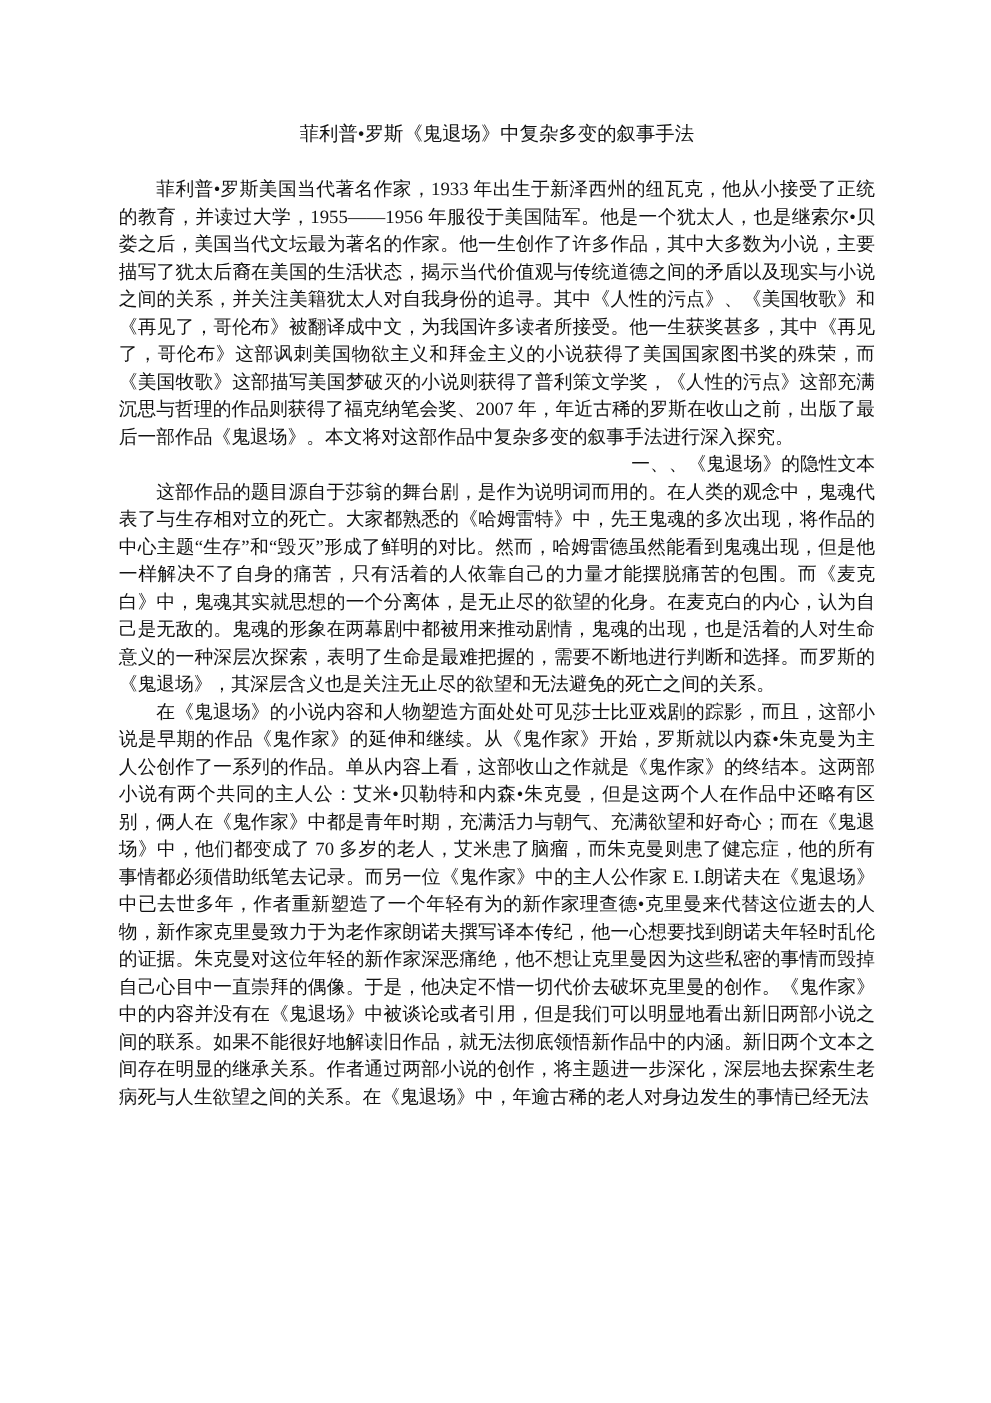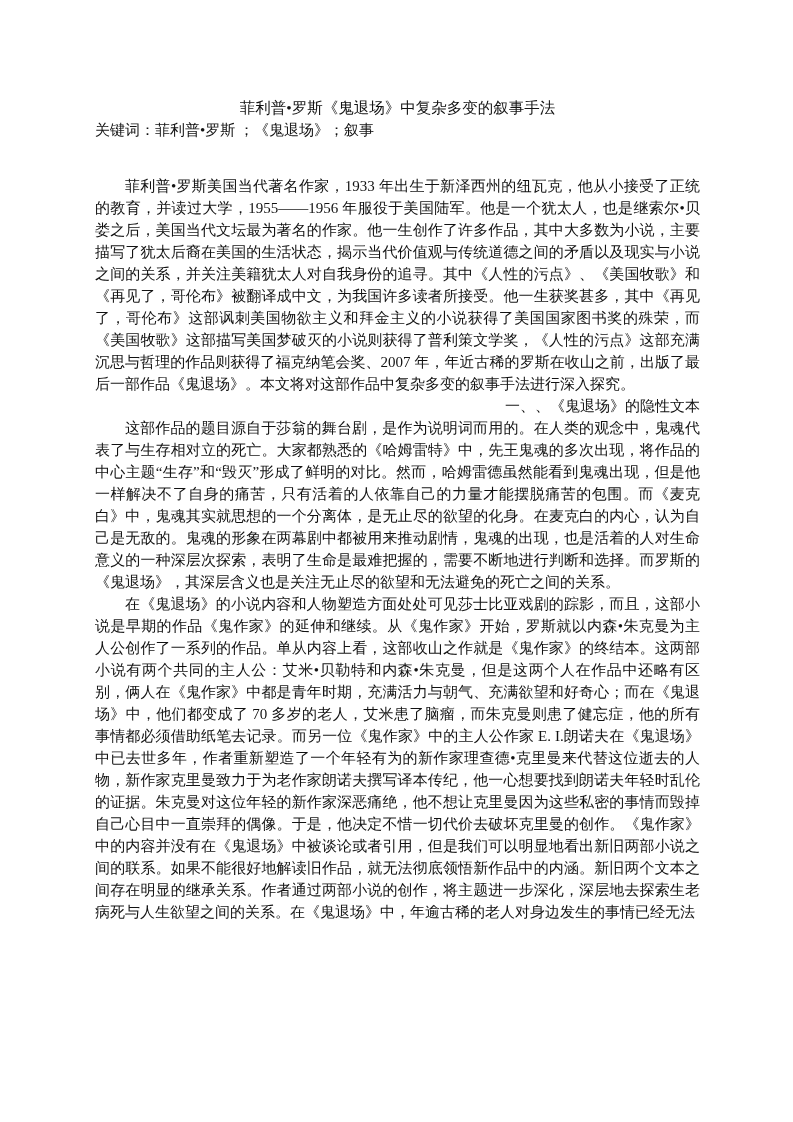--- a/index.html
+++ b/index.html
@@ -36,38 +36,37 @@
     margin: 0;
     white-space: nowrap;
   }
   .doc .abstract {
     margin-top: 22px;
   }
   .doc .keywords {
     text-align: left;
   }
   .doc .author-intro {
-    margin-top: 34px;
+    margin-top: 22px;
   }
   .doc .indent {
     text-indent: 2em;
   }
   .doc .section-heading {
     text-align: right;
   }
 </style>
 </head>
 <body>
 
 <div class="page">
   <div class="doc">
     <p class="doc-title">菲利普•罗斯《鬼退场》中复杂多变的叙事手法</p>
 
 
-    <p class="keywords">关键词：菲利普•罗斯 ；《鬼退场》；叙事</p>
 
     <p class="author-intro indent">菲利普•罗斯美国当代著名作家，1933 年出生于新泽西州的纽瓦克，他从小接受了正统的教育，并读过大学，1955——1956 年服役于美国陆军。他是一个犹太人，也是继索尔•贝娄之后，美国当代文坛最为著名的作家。他一生创作了许多作品，其中大多数为小说，主要描写了犹太后裔在美国的生活状态，揭示当代价值观与传统道德之间的矛盾以及现实与小说之间的关系，并关注美籍犹太人对自我身份的追寻。其中《人性的污点》、《美国牧歌》和《再见了，哥伦布》被翻译成中文，为我国许多读者所接受。他一生获奖甚多，其中《再见了，哥伦布》这部讽刺美国物欲主义和拜金主义的小说获得了美国国家图书奖的殊荣，而《美国牧歌》这部描写美国梦破灭的小说则获得了普利策文学奖，《人性的污点》这部充满沉思与哲理的作品则获得了福克纳笔会奖、2007 年，年近古稀的罗斯在收山之前，出版了最后一部作品《鬼退场》。本文将对这部作品中复杂多变的叙事手法进行深入探究。</p>
 
     <p class="section-heading">一、、《鬼退场》的隐性文本</p>
 
     <p class="indent">这部作品的题目源自于莎翁的舞台剧，是作为说明词而用的。在人类的观念中，鬼魂代表了与生存相对立的死亡。大家都熟悉的《哈姆雷特》中，先王鬼魂的多次出现，将作品的中心主题“生存”和“毁灭”形成了鲜明的对比。然而，哈姆雷德虽然能看到鬼魂出现，但是他一样解决不了自身的痛苦，只有活着的人依靠自己的力量才能摆脱痛苦的包围。而《麦克白》中，鬼魂其实就思想的一个分离体，是无止尽的欲望的化身。在麦克白的内心，认为自己是无敌的。鬼魂的形象在两幕剧中都被用来推动剧情，鬼魂的出现，也是活着的人对生命意义的一种深层次探索，表明了生命是最难把握的，需要不断地进行判断和选择。而罗斯的《鬼退场》，其深层含义也是关注无止尽的欲望和无法避免的死亡之间的关系。</p>
 
     <p class="indent">在《鬼退场》的小说内容和人物塑造方面处处可见莎士比亚戏剧的踪影，而且，这部小说是早期的作品《鬼作家》的延伸和继续。从《鬼作家》开始，罗斯就以内森•朱克曼为主人公创作了一系列的作品。单从内容上看，这部收山之作就是《鬼作家》的终结本。这两部小说有两个共同的主人公：艾米•贝勒特和内森•朱克曼，但是这两个人在作品中还略有区别，俩人在《鬼作家》中都是青年时期，充满活力与朝气、充满欲望和好奇心；而在《鬼退场》中，他们都变成了 70 多岁的老人，艾米患了脑瘤，而朱克曼则患了健忘症，他的所有事情都必须借助纸笔去记录。而另一位《鬼作家》中的主人公作家 E. I.朗诺夫在《鬼退场》中已去世多年，作者重新塑造了一个年轻有为的新作家理查德•克里曼来代替这位逝去的人物，新作家克里曼致力于为老作家朗诺夫撰写译本传纪，他一心想要找到朗诺夫年轻时乱伦的证据。朱克曼对这位年轻的新作家深恶痛绝，他不想让克里曼因为这些私密的事情而毁掉自己心目中一直崇拜的偶像。于是，他决定不惜一切代价去破坏克里曼的创作。《鬼作家》中的内容并没有在《鬼退场》中被谈论或者引用，但是我们可以明显地看出新旧两部小说之间的联系。如果不能很好地解读旧作品，就无法彻底领悟新作品中的内涵。新旧两个文本之间存在明显的继承关系。作者通过两部小说的创作，将主题进一步深化，深层地去探索生老病死与人生欲望之间的关系。在《鬼退场》中，年逾古稀的老人对身边发生的事情已经无法</p>
   </div>
 </div>

